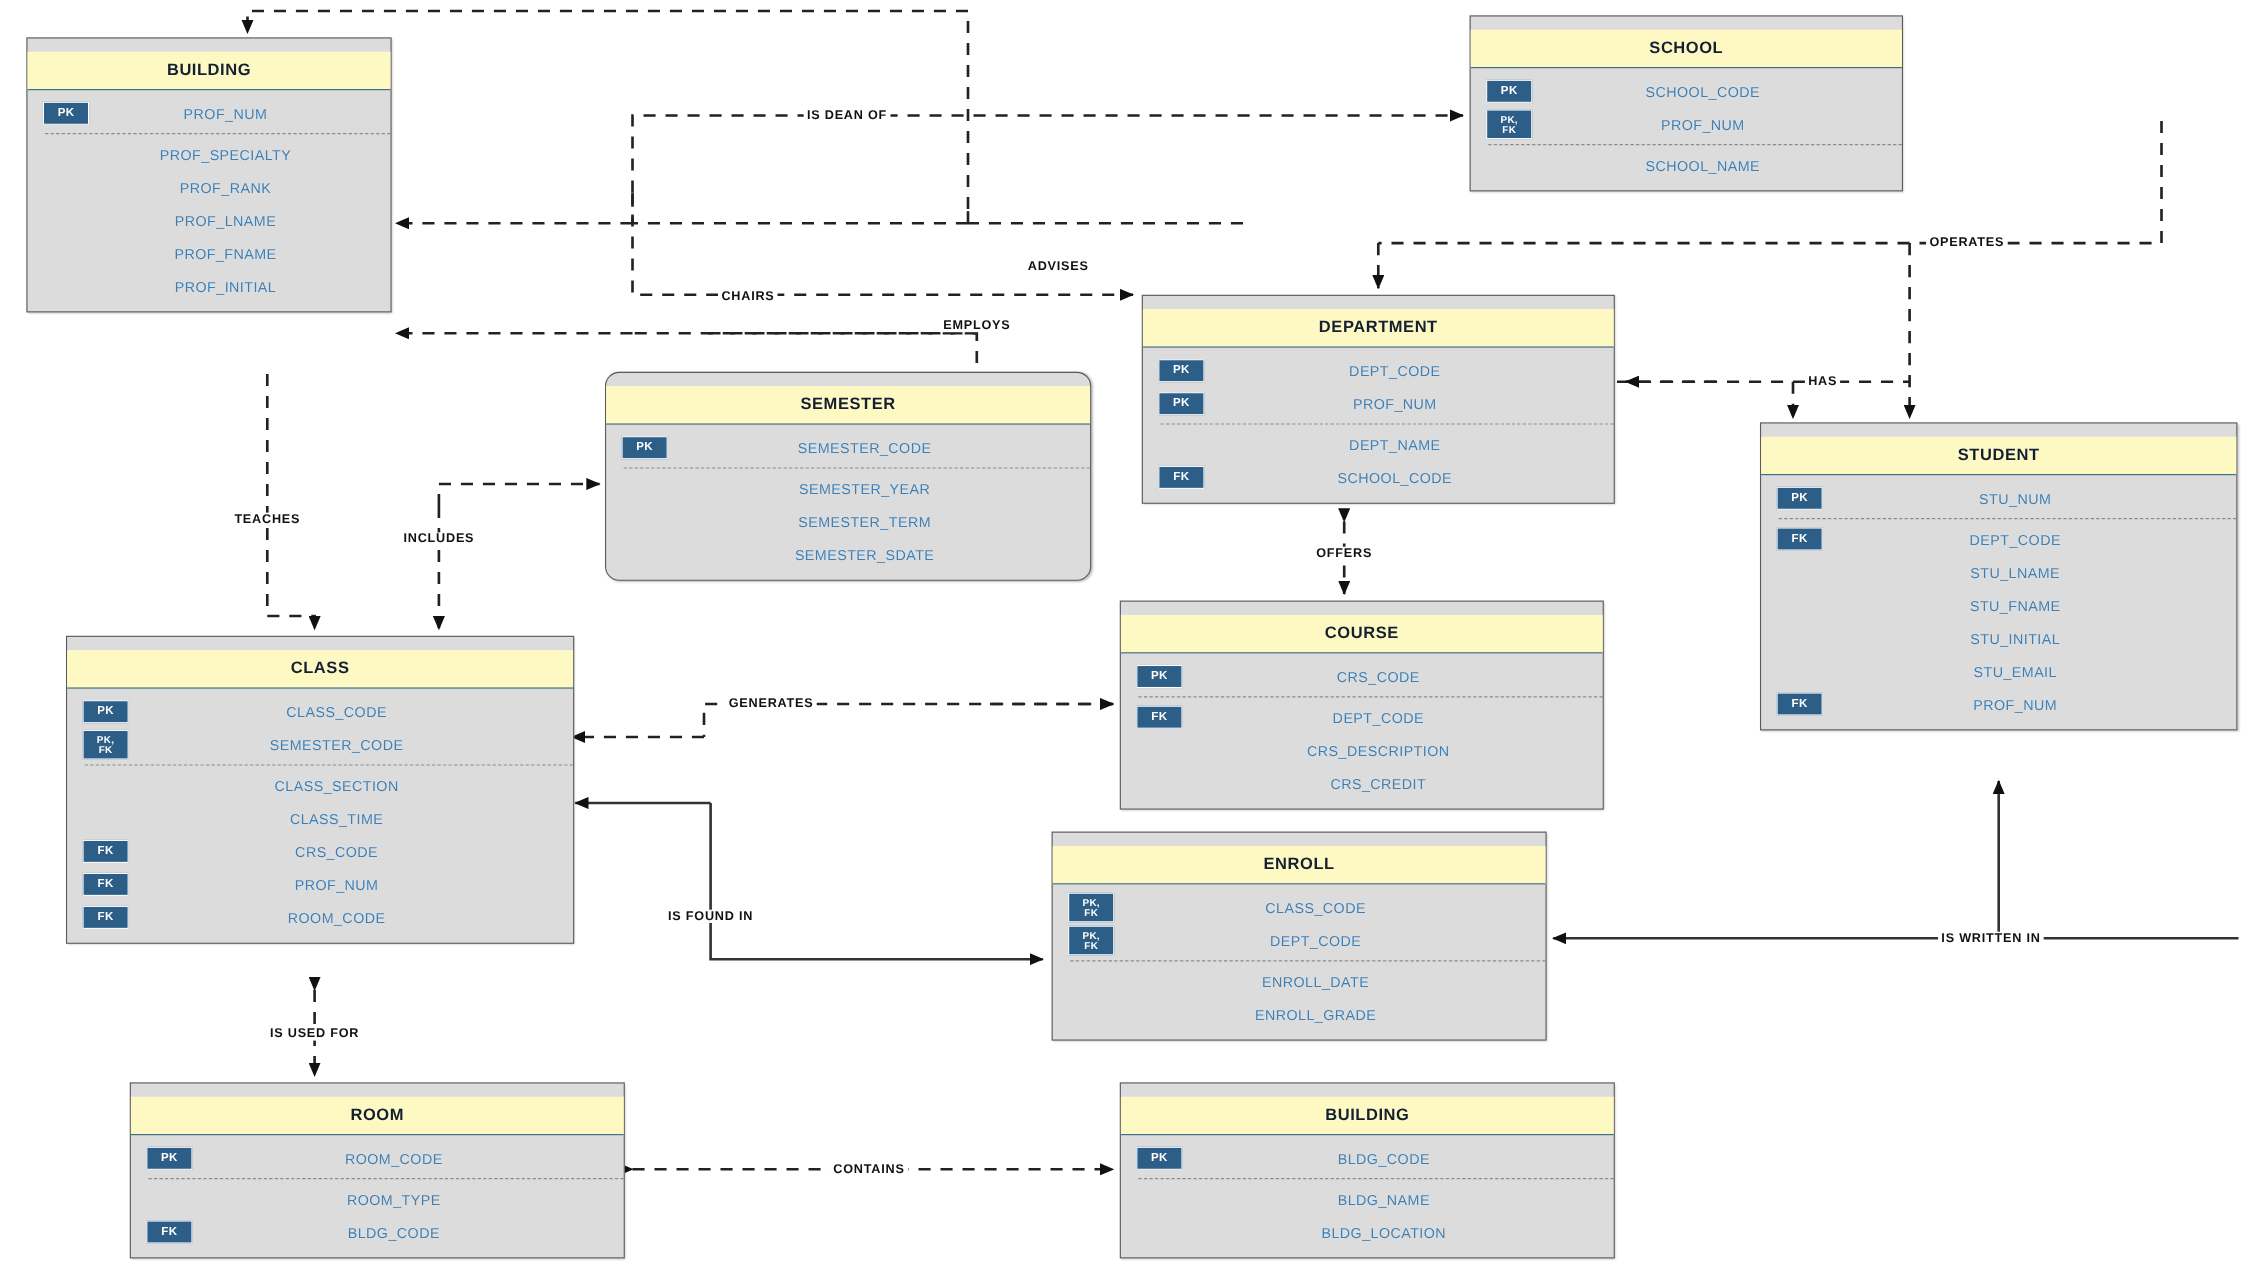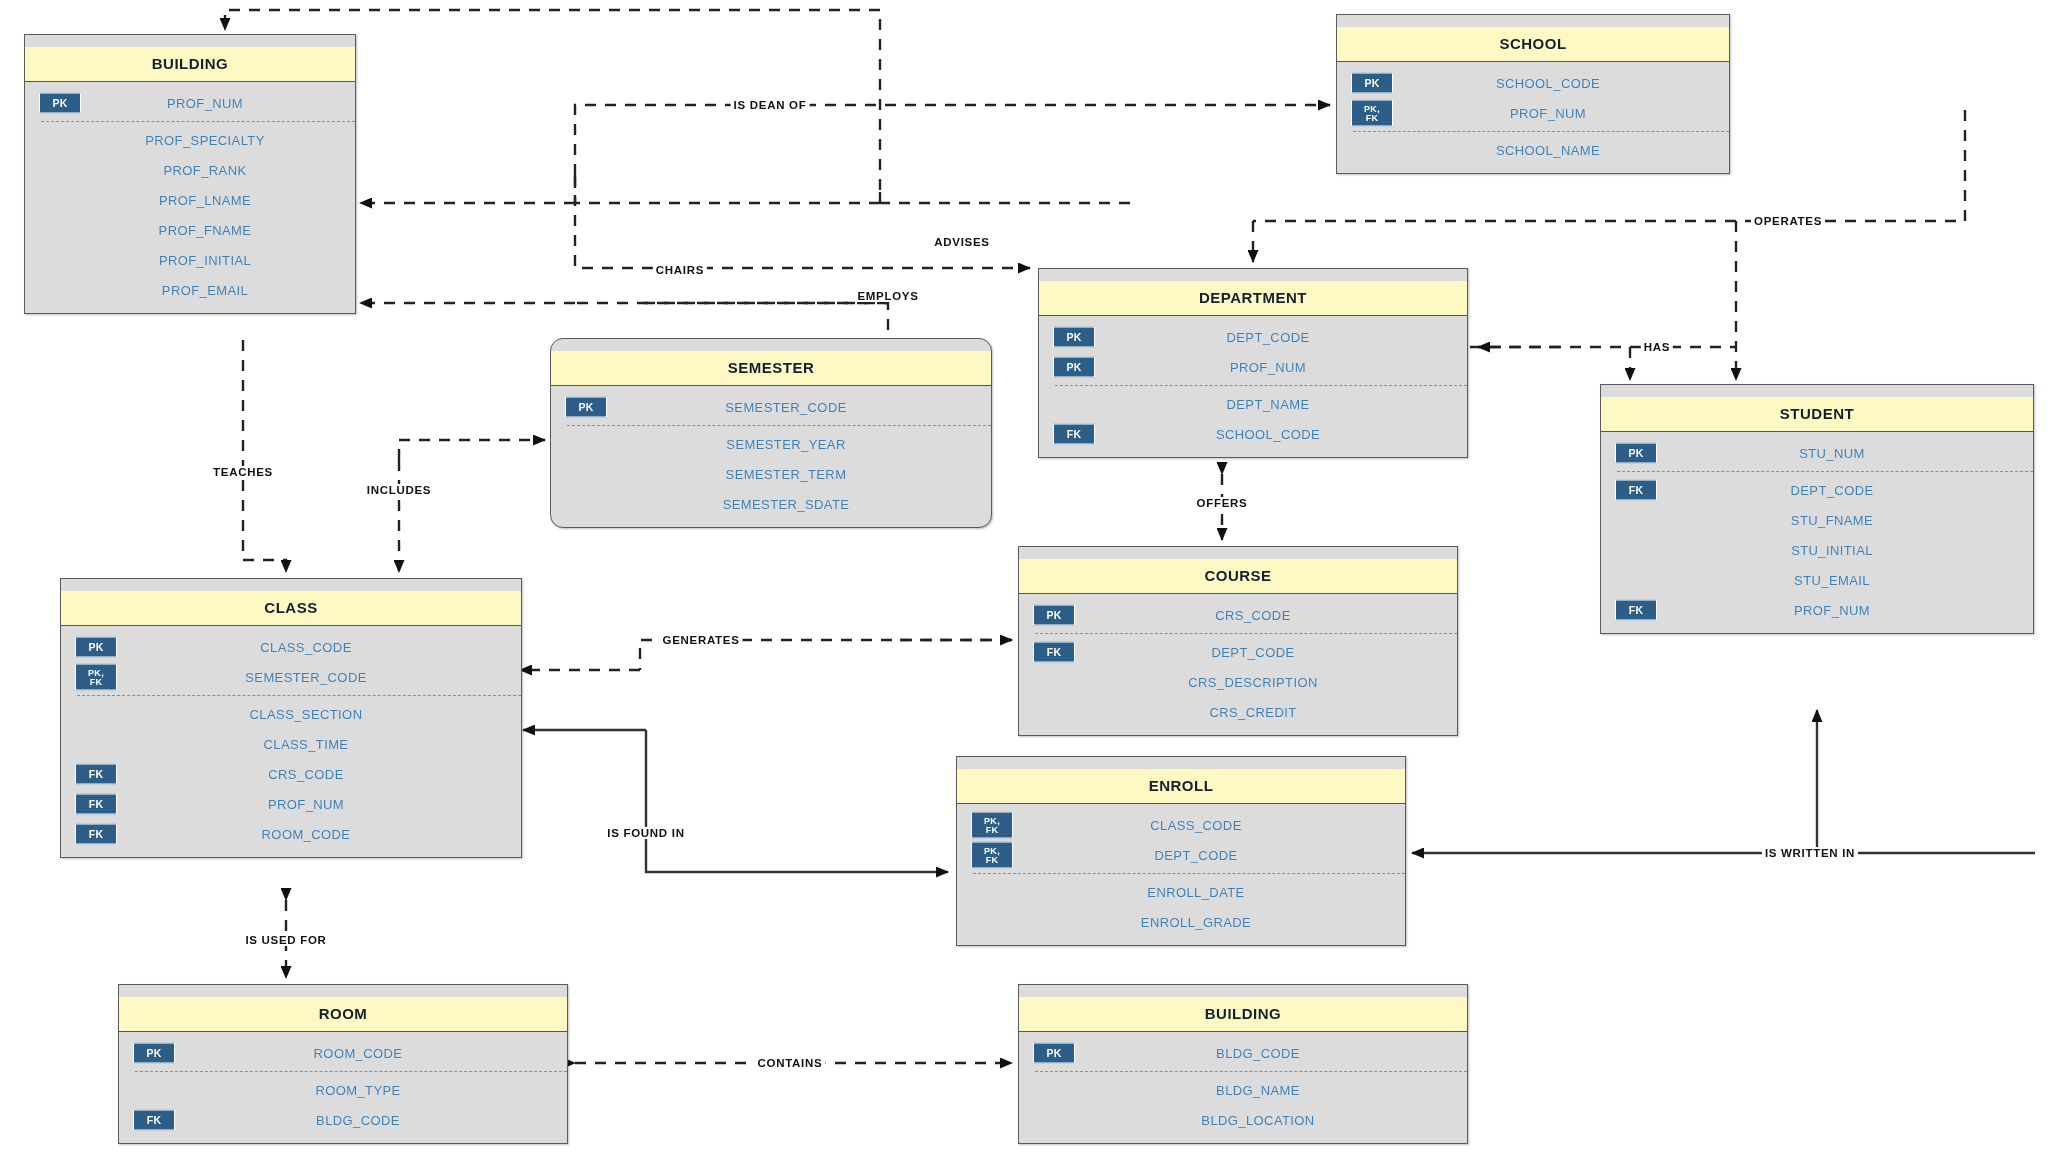--- a/index.html
+++ b/index.html
@@ -131,23 +131,20 @@
           </div>
           <div class="attr">
             <div class="attr-name">PROF_LNAME</div>
           </div>
           <div class="attr">
             <div class="attr-name">PROF_FNAME</div>
           </div>
           <div class="attr">
             <div class="attr-name">PROF_INITIAL</div>
           </div>
-          <div class="attr">
-            <div class="attr-name">PROF_EMAIL</div>
-          </div>
         </div>
       </div>
       <div class="entity" style="left: 1336px; top: 14px; width: 394px;">
         <div class="ent-title">SCHOOL</div>
         <div class="ent-body" style="padding-top: 6px; padding-bottom: 8px;">
           <div class="attr">
             <div class="keybox">PK</div>
             <div class="attr-name">SCHOOL_CODE</div>
           </div>
           <div class="attr">
@@ -186,20 +183,23 @@
         <div class="ent-title">STUDENT</div>
         <div class="ent-body" style="padding-top: 6px; padding-bottom: 8px;">
           <div class="attr">
             <div class="keybox">PK</div>
             <div class="attr-name">STU_NUM</div>
           </div>
           <div class="divider" style="position: relative; margin: 3px 8px;"></div>
           <div class="attr">
             <div class="keybox">FK</div>
             <div class="attr-name">DEPT_CODE</div>
+          </div>
+          <div class="attr">
+            <div class="attr-name">STU_LNAME</div>
           </div>
           <div class="attr">
             <div class="attr-name">STU_FNAME</div>
           </div>
           <div class="attr">
             <div class="attr-name">STU_INITIAL</div>
           </div>
           <div class="attr">
             <div class="attr-name">STU_EMAIL</div>
           </div>

